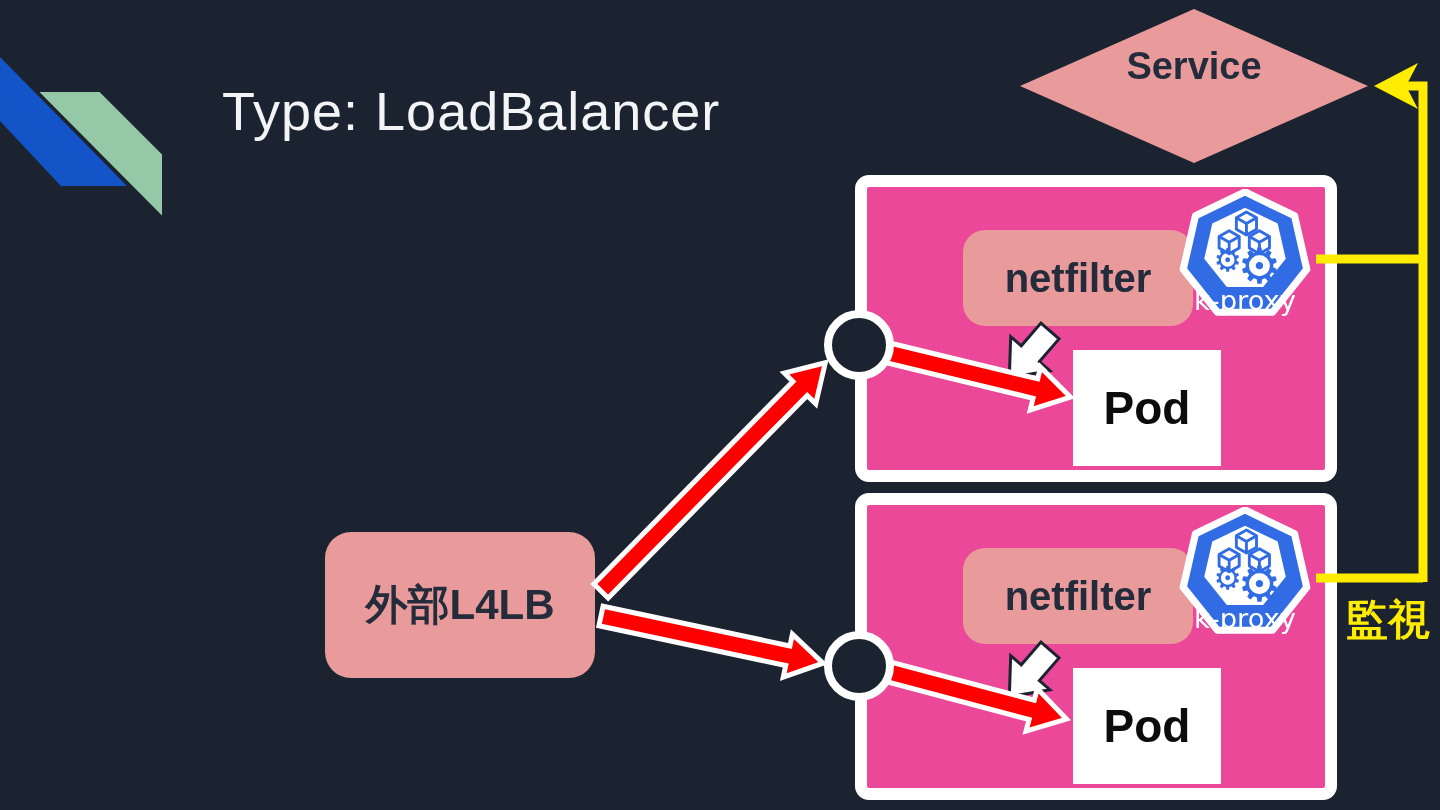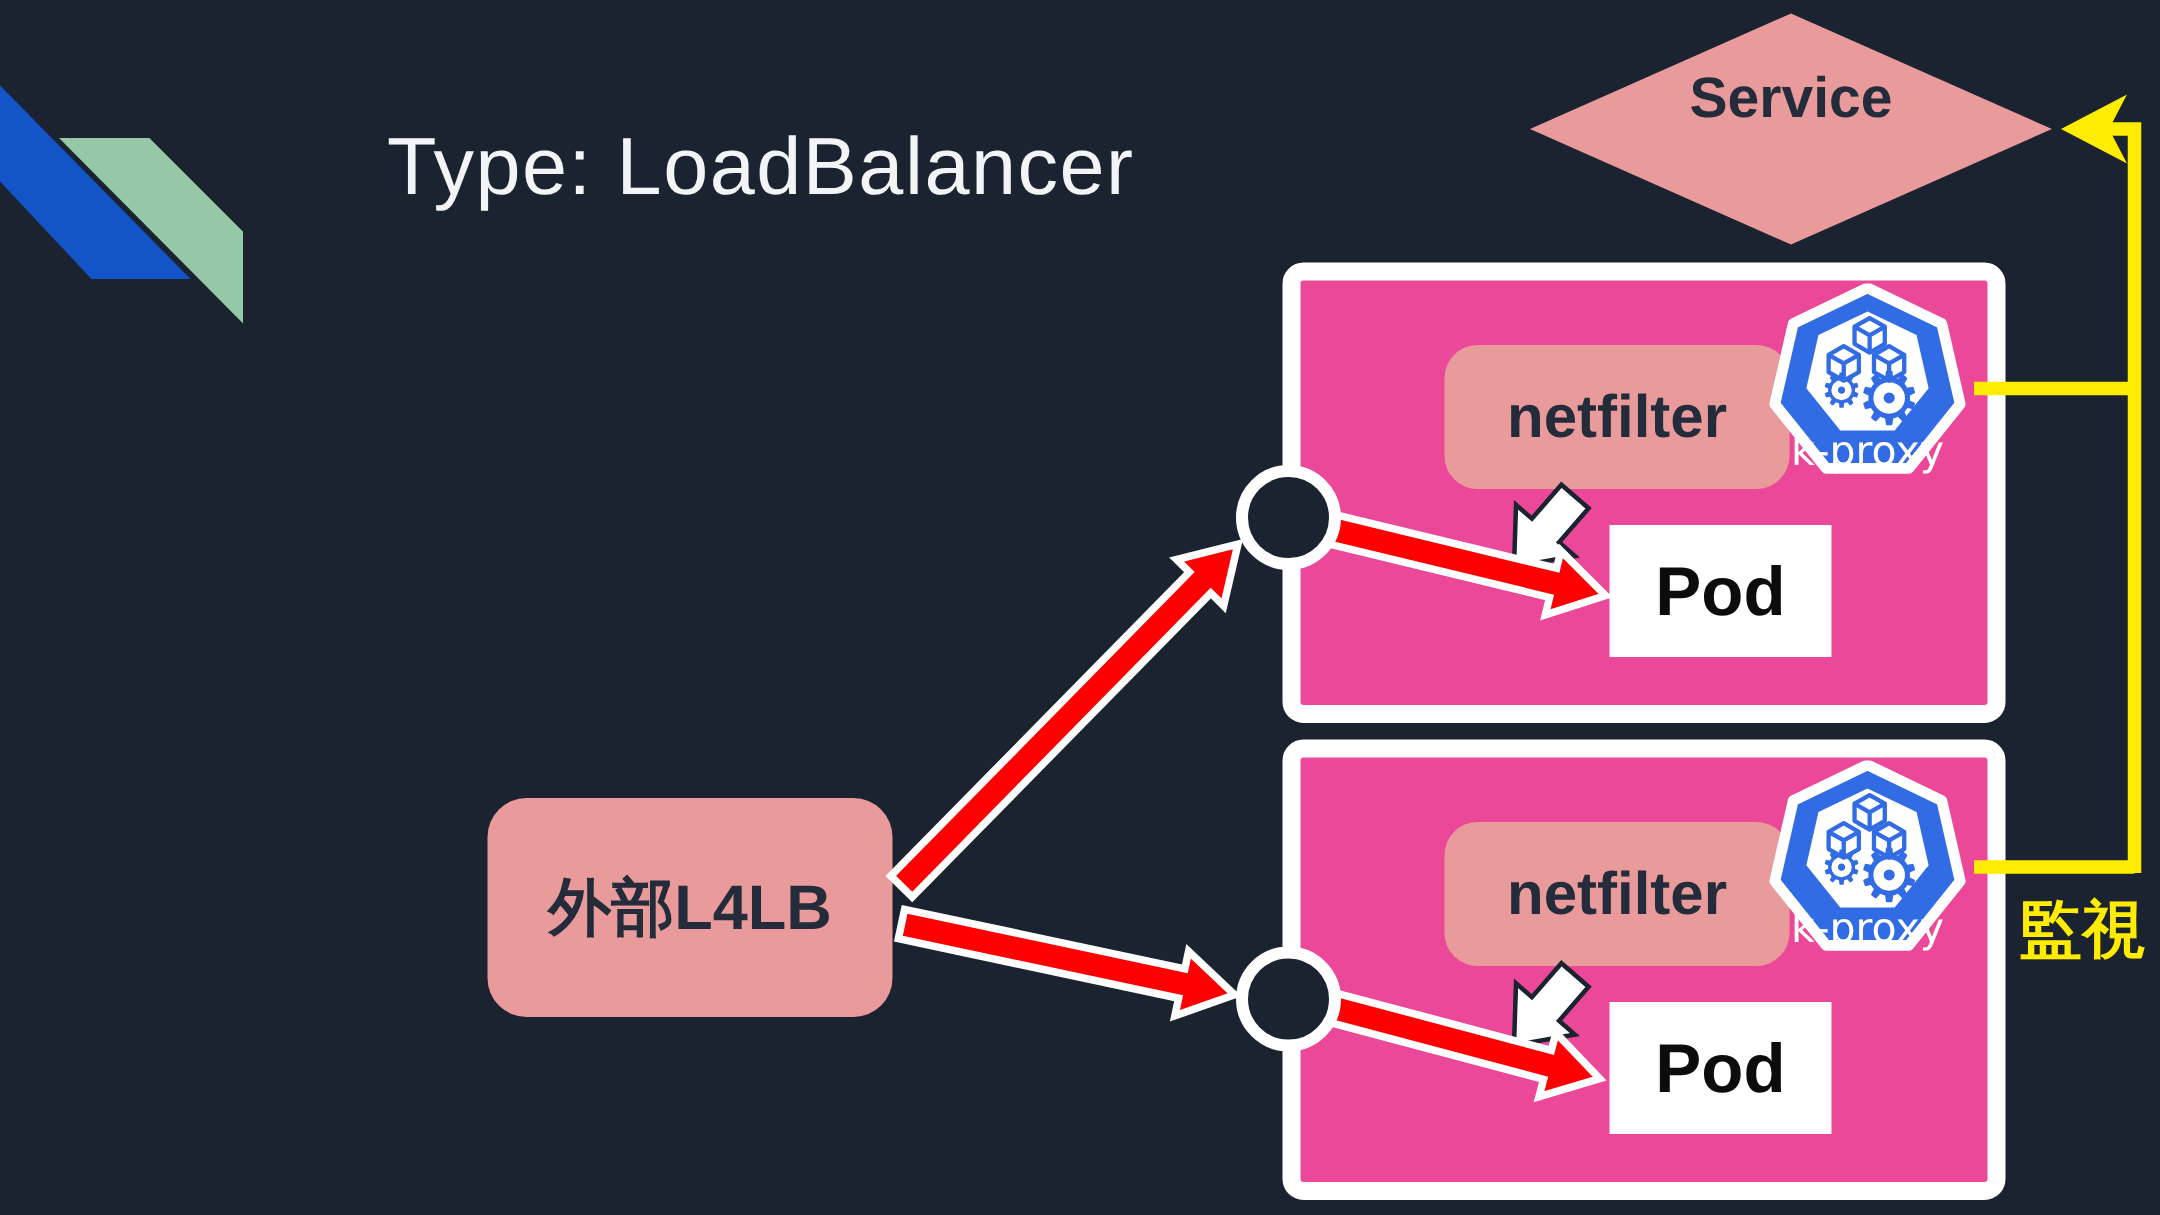--- a/index.html
+++ b/index.html
@@ -7,40 +7,40 @@
     position:relative;width:1440px;height:810px;overflow:hidden;
     background:#1b2330;
     font-family:"Liberation Sans","DejaVu Sans",sans-serif;
   }
   .abs{position:absolute;}
   svg{display:block;}
   .layer{position:absolute;left:0;top:0;pointer-events:none;}
 
   .title{
     left:222px;top:80px;font-size:54px;font-weight:300;
-    color:#f3f4f6;letter-spacing:1px;white-space:nowrap;margin-left:36px;
+    color:#f3f4f6;letter-spacing:1px;white-space:nowrap;
   }
 
   .svc-text{left:1044px;width:300px;text-align:center;color:#242c3b;}
   .svc-label{top:45px;font-size:38px;font-weight:bold;}
   .svc-sub{top:93px;font-size:31px;font-weight:400;}
 
   .node{
     position:absolute;width:482px;height:307px;box-sizing:border-box;
     border:12px solid #ffffff;border-radius:14px;background:#ec4899;
   }
   .netfilter{
     position:absolute;left:96px;top:43px;width:230px;height:96px;
     background:#e99b9b;border-radius:22px;
     display:flex;align-items:center;justify-content:center;
     font-size:40px;font-weight:bold;color:#242c3b;
   }
   .kproxy{position:absolute;left:306px;top:2px;width:144px;height:144px;}
   .pod{
-    position:absolute;left:206px;top:163px;width:148px;height:88px;
+    position:absolute;left:206px;top:163px;width:148px;height:116px;
     background:#ffffff;display:flex;align-items:center;justify-content:center;
     font-size:46px;font-weight:bold;color:#0c0c0c;
   }
   .extlb{
     left:325px;top:532px;width:270px;height:146px;
     background:#e99b9b;border-radius:26px;
     display:flex;align-items:center;justify-content:center;
     font-size:42px;font-weight:bold;color:#242c3b;
   }
   .monitor{

